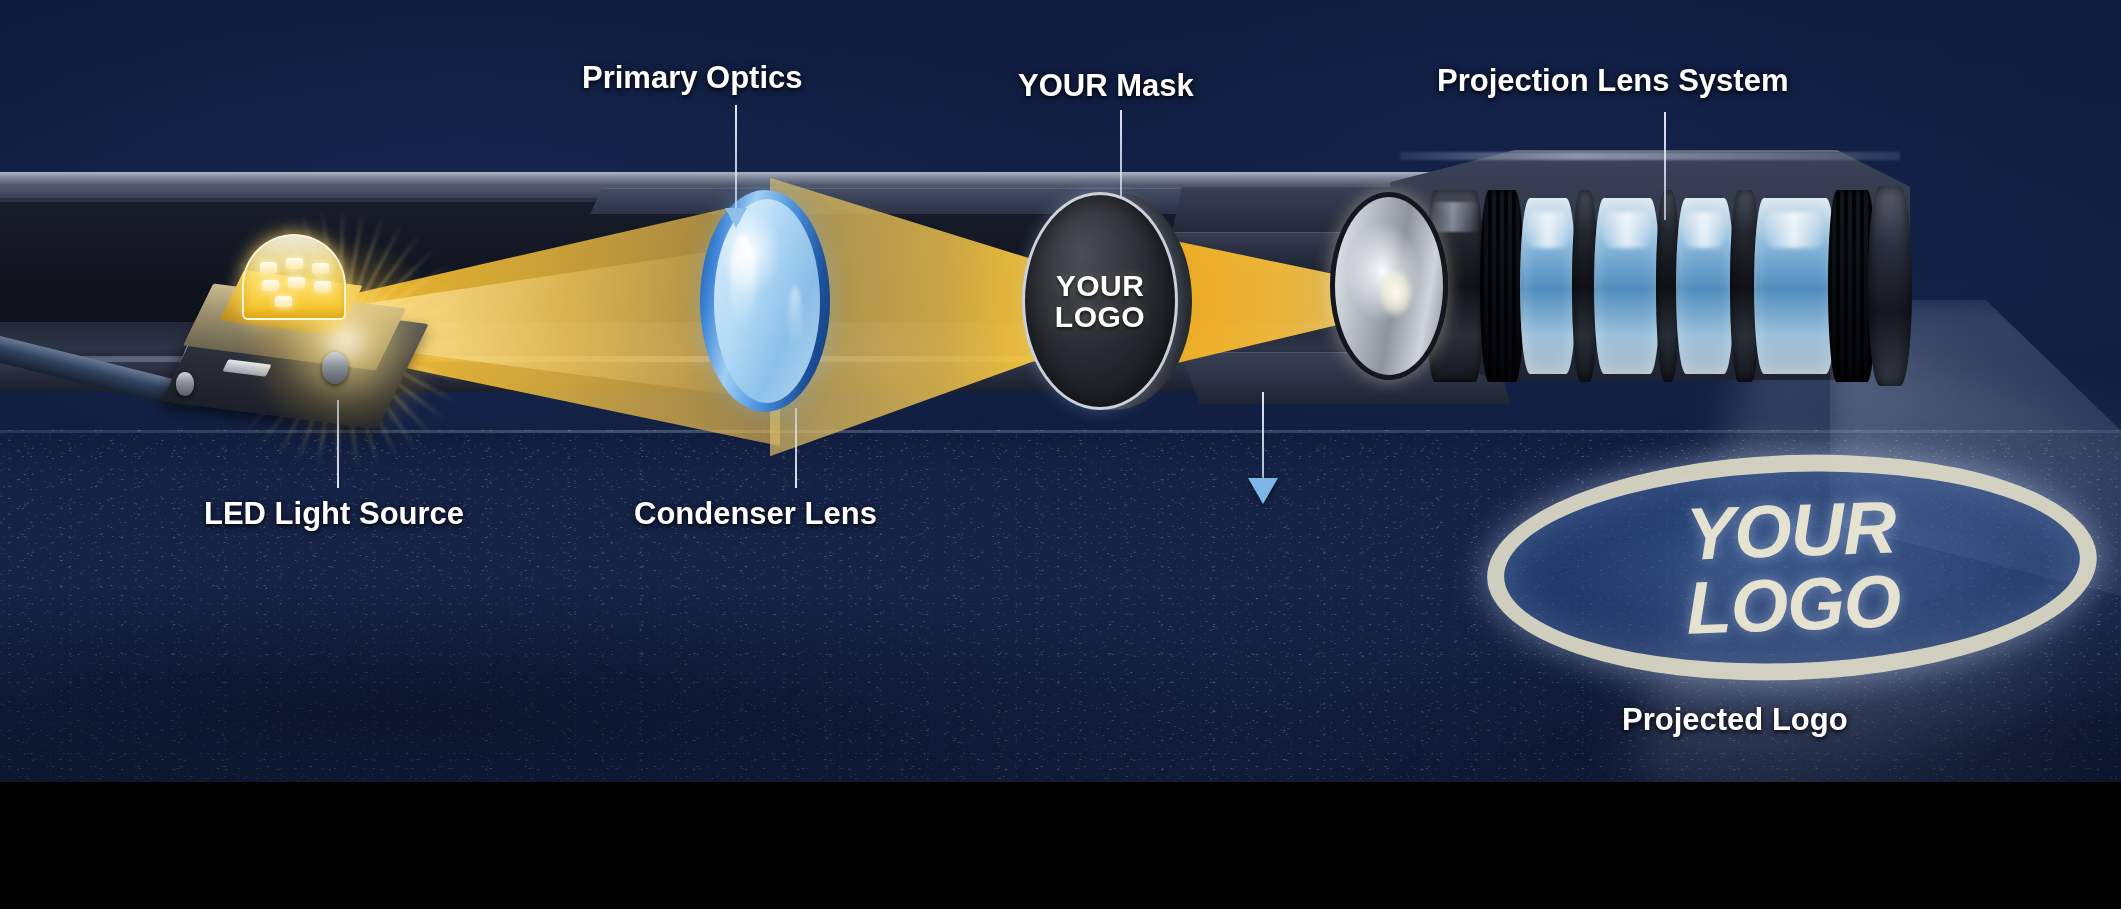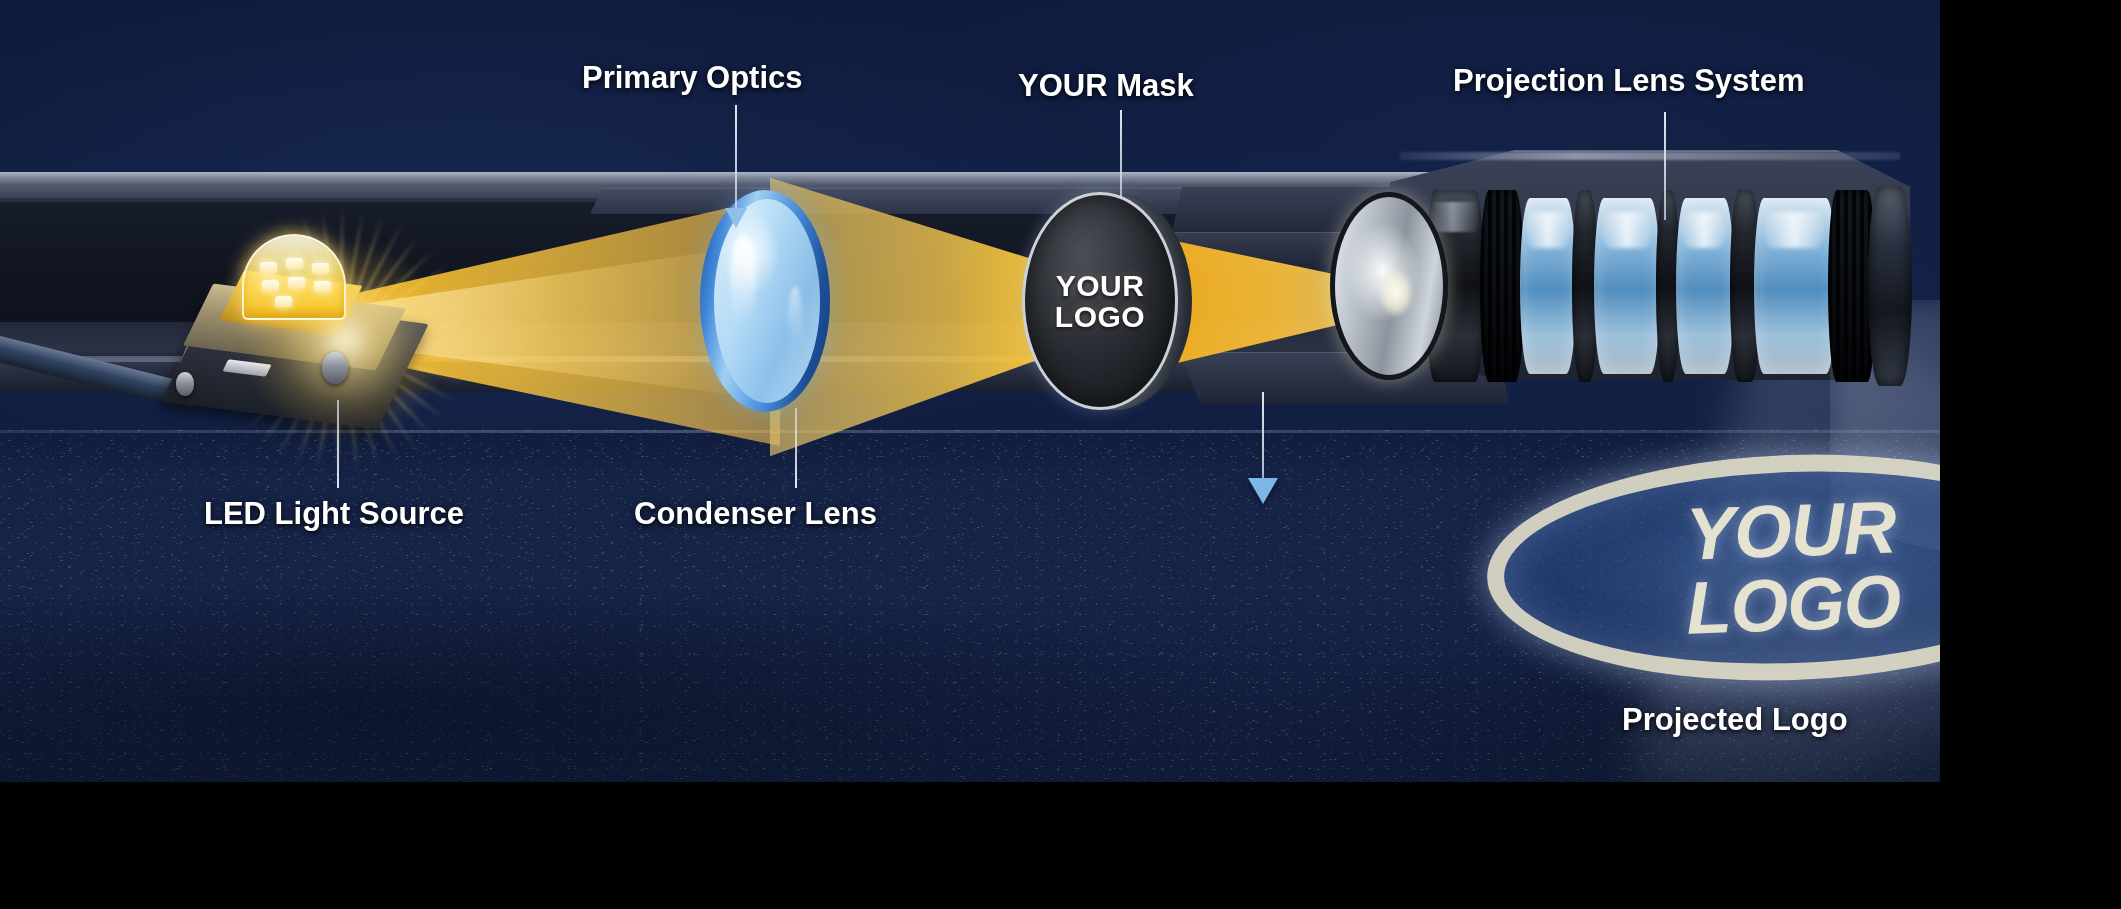--- a/index.html
+++ b/index.html
@@ -3,21 +3,21 @@
 <meta charset="utf-8">
 <title>GOBO Projector Optical Path Diagram</title>
 <style>
   * { margin:0; padding:0; box-sizing:border-box; }
   html,body{
     background:#000;
     font-family:"Liberation Sans", sans-serif;
   }
   #stage{
     position:relative;
-    width:1940px;
+    width:2121px;
     height:909px;
     overflow:hidden;
     background:#be185d;
   }
 
   
   .backdrop{
     position:absolute; left:0; top:0; width:2121px; height:782px;
     background:
       radial-gradient(ellipse 900px 420px at 22% 30%, rgba(30,48,92,.55) 0%, rgba(20,34,70,0) 72%),
@@ -584,20 +584,20 @@
   <div class="leader" style="left:1664px; top:112px; height:108px;"></div>
 
   <div class="leader" style="left:1262px; top:392px; height:108px;"></div>
   <div class="arrow-blue" style="left:1248px; top:478px;"></div>
 
   <div class="leader-up" style="left:337px; top:400px; height:88px;"></div>
   <div class="leader-up" style="left:795px; top:408px; height:80px;"></div>
 
   <div class="label" style="left:582px; top:60px;">Primary Optics</div>
   <div class="label" style="left:1018px; top:68px;">YOUR Mask</div>
-  <div class="label" style="left:1437px; top:63px;margin-left:16px;">Projection Lens System</div>
+  <div class="label" style="left:1437px; top:63px;">Projection Lens System</div>
   <div class="label" style="left:634px; top:496px;">Condenser Lens</div>
   <div class="label" style="left:204px; top:496px;">LED Light Source</div>
   <div class="label" style="left:1622px; top:702px;">Projected Logo</div>
 
   <div class="letterbox"></div>
 
 </div>
 
 </body></html>

